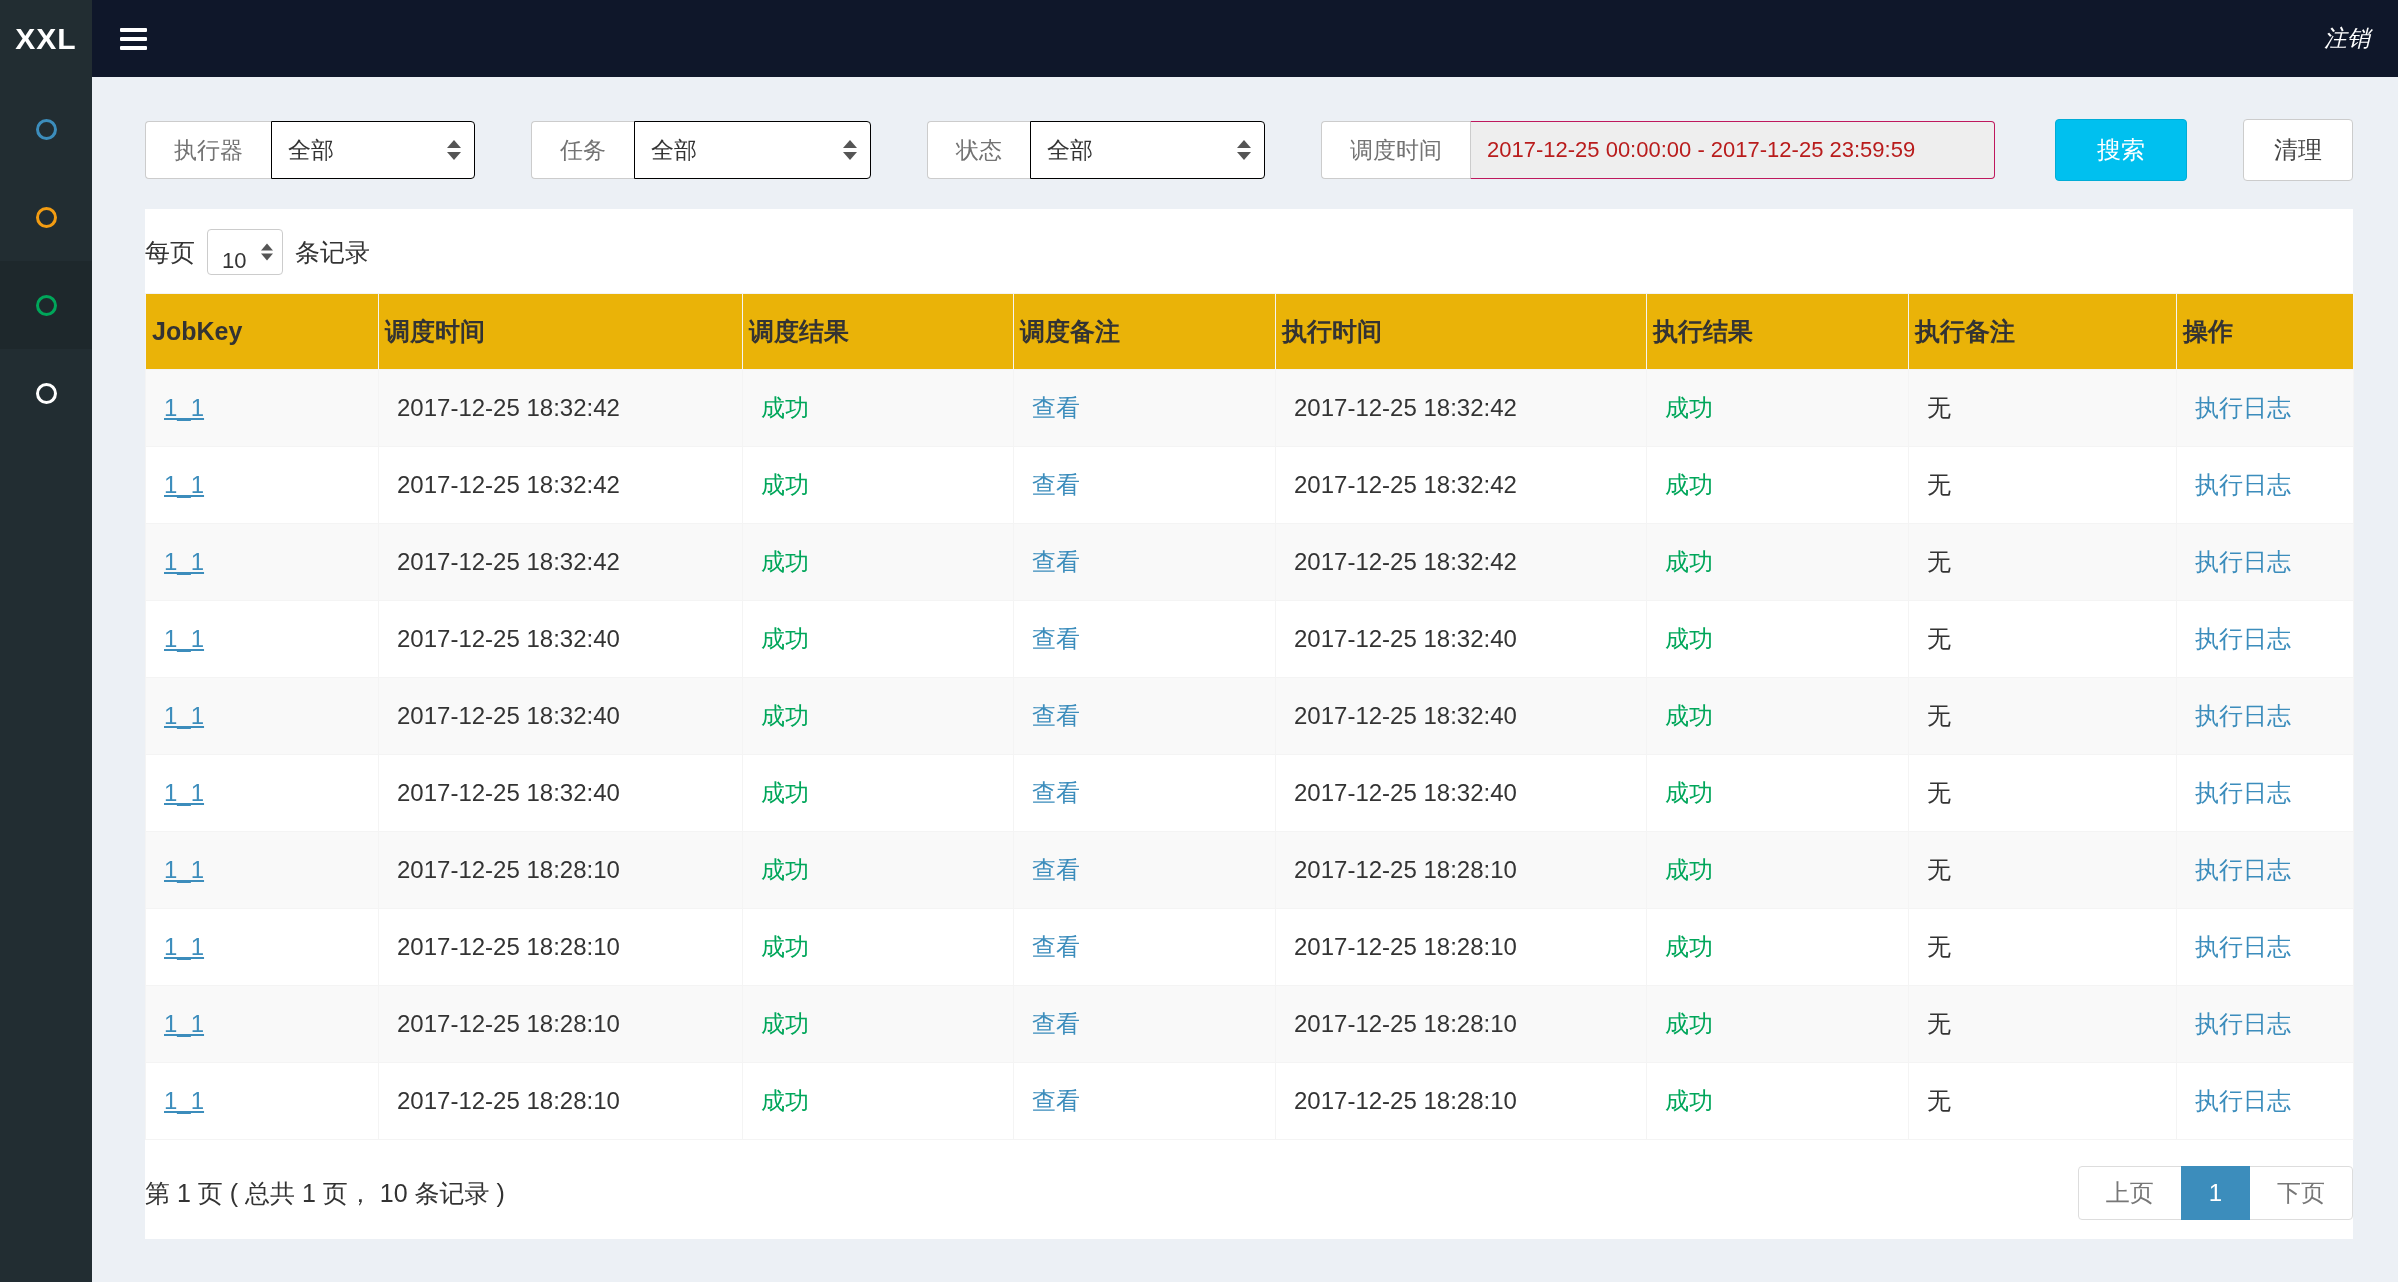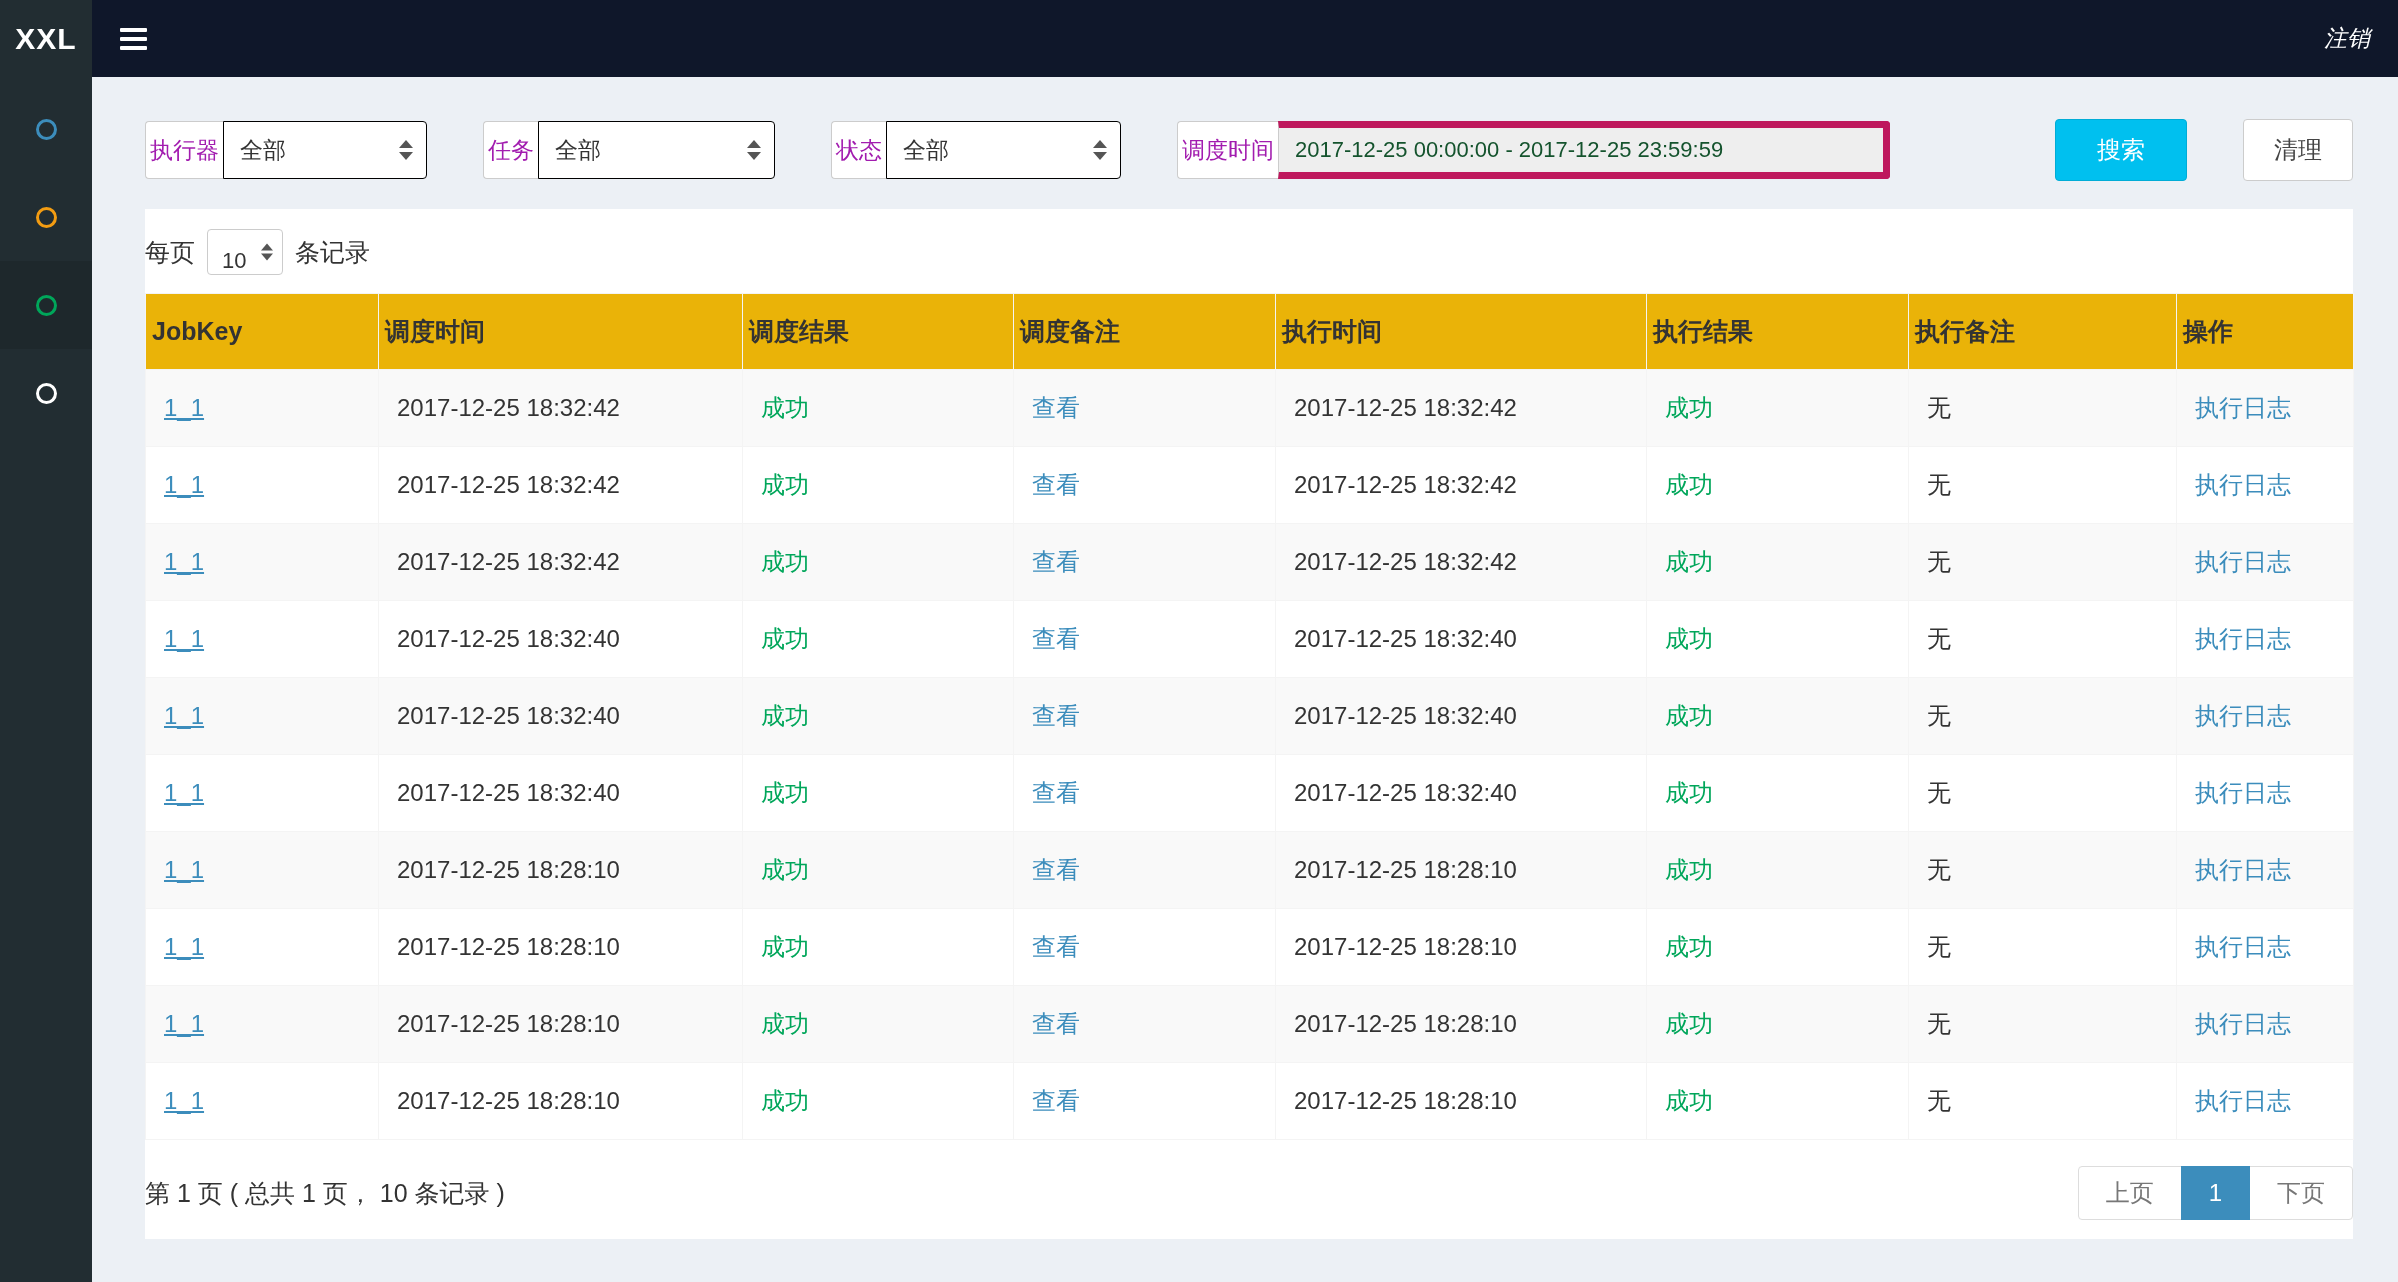--- a/index.html
+++ b/index.html
@@ -38,38 +38,38 @@
   .page { position:absolute; top:77px; left:92px; right:0; bottom:0; }
 
   .content-header { padding:34px 33px 0; }
   .page-title { font-size:38px; line-height:44px; font-weight:bold; color:#333; }
   .page-subtitle { font-size:24px; font-weight:normal; color:#999; margin-left:14px; }
 
   
   .filter-bar { display:flex; align-items:center; margin:44px 45px 0 53px; height:58px; gap:56px; }
   .input-group { display:flex; height:58px; flex-shrink:0; }
   .ig-label {
-    display:flex; align-items:center; padding:0 4px; background:#fff;
+    display:flex; align-items:center; padding:0 28px; background:#fff;
     border:1px solid #ccc; border-right:none; border-radius:4px 0 0 4px;
-    font-size:23px; color:#a21caf; white-space:nowrap;
+    font-size:23px; color:#737373; white-space:nowrap;
   }
   .selectbox {
     position:relative; display:flex; align-items:center; background:#fff;
     border:1px solid #000000; border-radius:0 4px 4px 0;
     padding:0 50px 0 16px; font-size:23px; color:#333; cursor:pointer;
   }
   .w-executor { width:204px; }
   .w-job { width:237px; }
   .w-status { width:235px; }
   .select-arrows { position:absolute; right:13px; top:50%; transform:translateY(-50%); display:flex; flex-direction:column; gap:4px; }
   .select-arrows .up   { width:0; height:0; border-left:7px solid transparent; border-right:7px solid transparent; border-bottom:8px solid #555; }
   .select-arrows .down { width:0; height:0; border-left:7px solid transparent; border-right:7px solid transparent; border-top:8px solid #555; }
   .time-input {
-    width:612px; height:58px; background:#eee; border:7px solid #be185d; border-left:1px solid #ccc;
-    border-radius:0 4px 4px 0; font-size:22px; color:#14532d; padding:0 16px;
+    width:525px; height:58px; background:#eee; border:1px solid #be185d; border-left:1px solid #ccc;
+    border-radius:0 4px 4px 0; font-size:22px; color:#b91c1c; padding:0 16px;
     font-family:"Liberation Sans","DejaVu Sans",sans-serif; outline:none;
   }
   .btn { height:62px; font-size:24px; border-radius:4px; cursor:pointer; border:1px solid transparent; font-family:Liberation Serif, serif; }
   .btn-search { width:132px; background:#00c0ef; border-color:#00acd6; color:#fff; margin-left:auto; flex-shrink:0; }
   .btn-clear  { width:110px; background:#fff; border-color:#ccc; color:#444; flex-shrink:0; }
 
   
   .box { background:#fff; margin:30px 45px 0 53px; min-height:988px; }
   .length-row { display:flex; align-items:center; padding:20px 0 18px; font-size:25px; color:#333; gap:12px; }
   .select-small {

